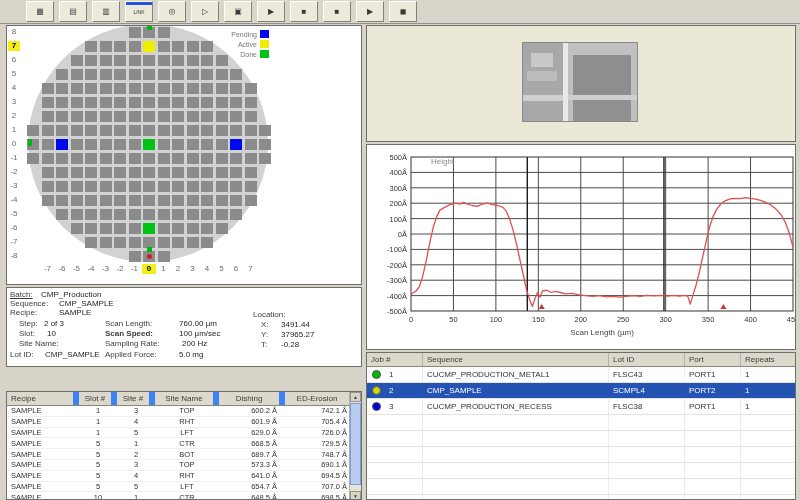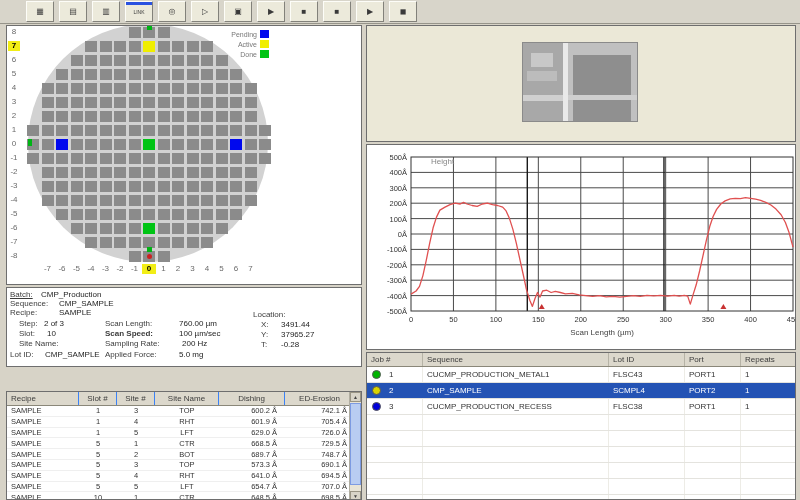--- a/index.html
+++ b/index.html
@@ -30,21 +30,21 @@
   .wmark{position:absolute;}
 
   
   #info{left:6px;top:287px;width:356px;height:80px;}
   .inf{position:absolute;font-size:8px;line-height:9px;color:#1e1e1e;white-space:pre;}
   .lab{color:#3c3c3c;}
 
   
   #results{left:6px;top:391px;width:356px;height:109px;background:#fff;}
   .rt-head{display:flex;height:13px;background:#dcd8cc;border-bottom:1px solid #8a8779;}
-  .rth{font-size:8px;color:#3c3c3c;border-right:1px solid #3b82f6;box-sizing:border-box;
+  .rth{font-size:8px;color:#3c3c3c;border-right:6px solid #3b82f6;box-sizing:border-box;
        display:flex;align-items:center;justify-content:center;overflow:hidden;flex:none;}
   .rtr{display:flex;height:9.8px;border-bottom:1px solid #efefef;}
   .rtd{font-size:7.5px;color:#333;box-sizing:border-box;display:flex;align-items:center;
        justify-content:center;overflow:hidden;flex:none;}
   .col-l{justify-content:flex-start !important;padding-left:4px;}
   .col-r{justify-content:flex-end !important;padding-right:8px;}
   .rscroll{position:absolute;right:0;top:0;width:12px;height:109px;background:#e8e4d6;border-left:1px solid #b0ada0;box-sizing:border-box;}
   .rs-up,.rs-down{position:absolute;left:0;width:11px;height:10px;background:#d8d4c8;border:1px solid #999484;
        box-sizing:border-box;font-size:5px;line-height:8px;text-align:center;color:#444;}
   .rs-up{top:0;}

